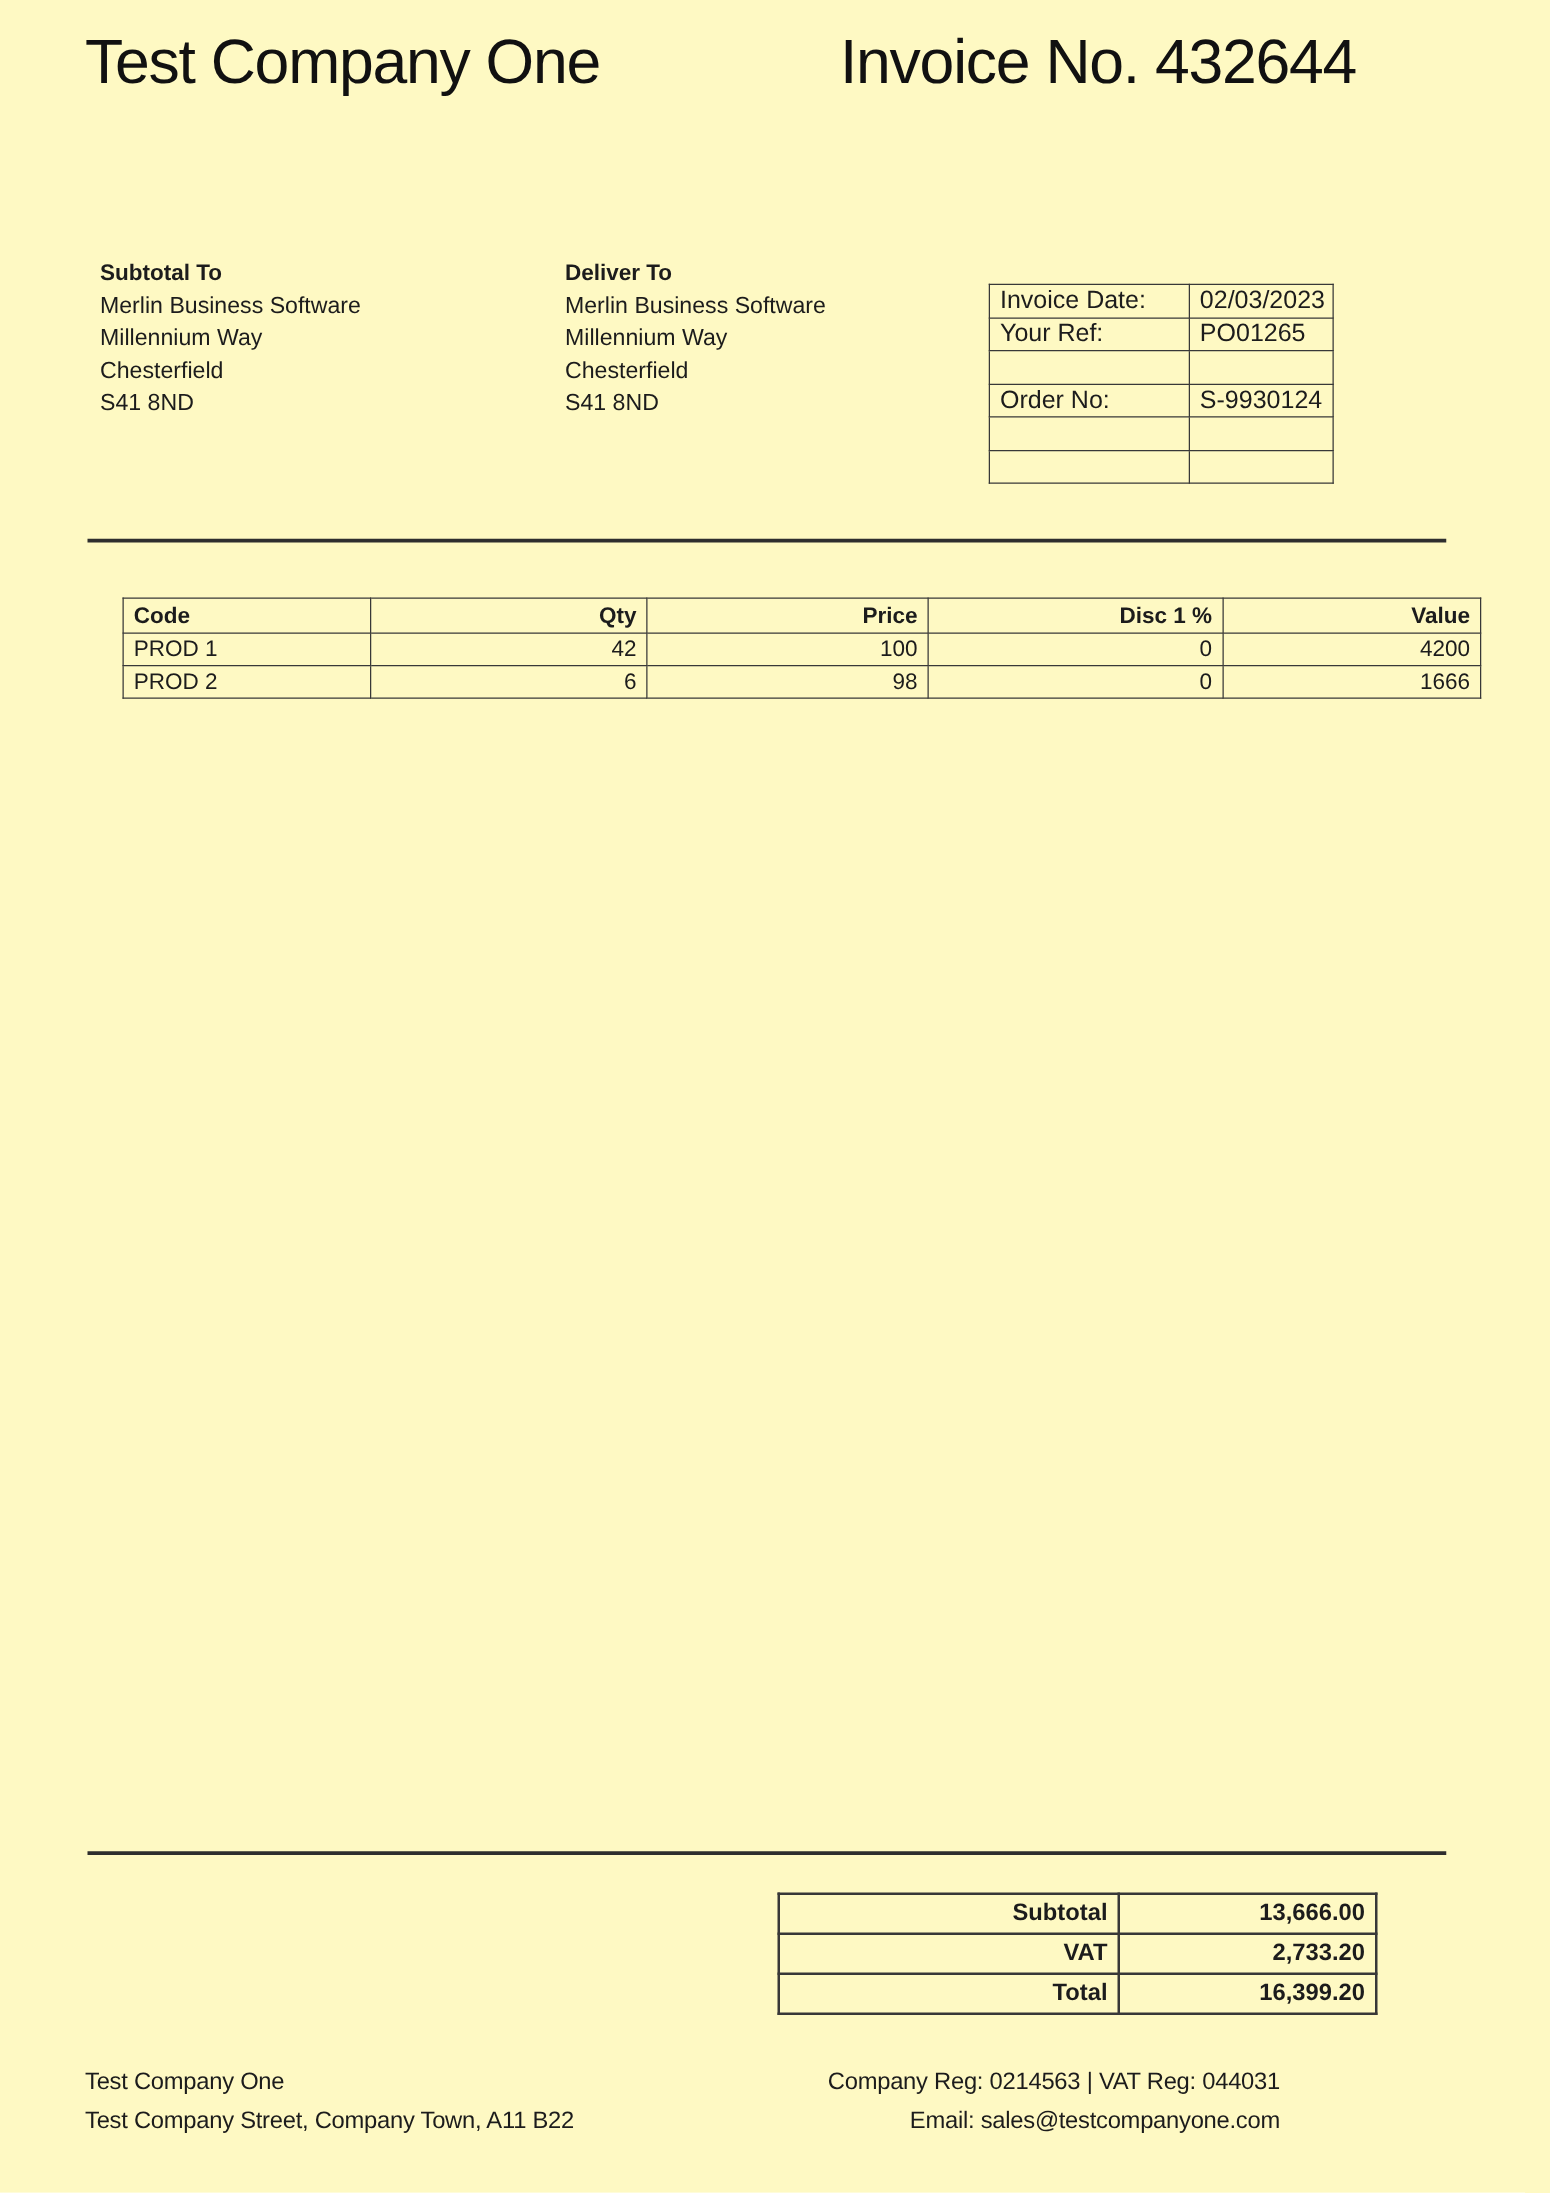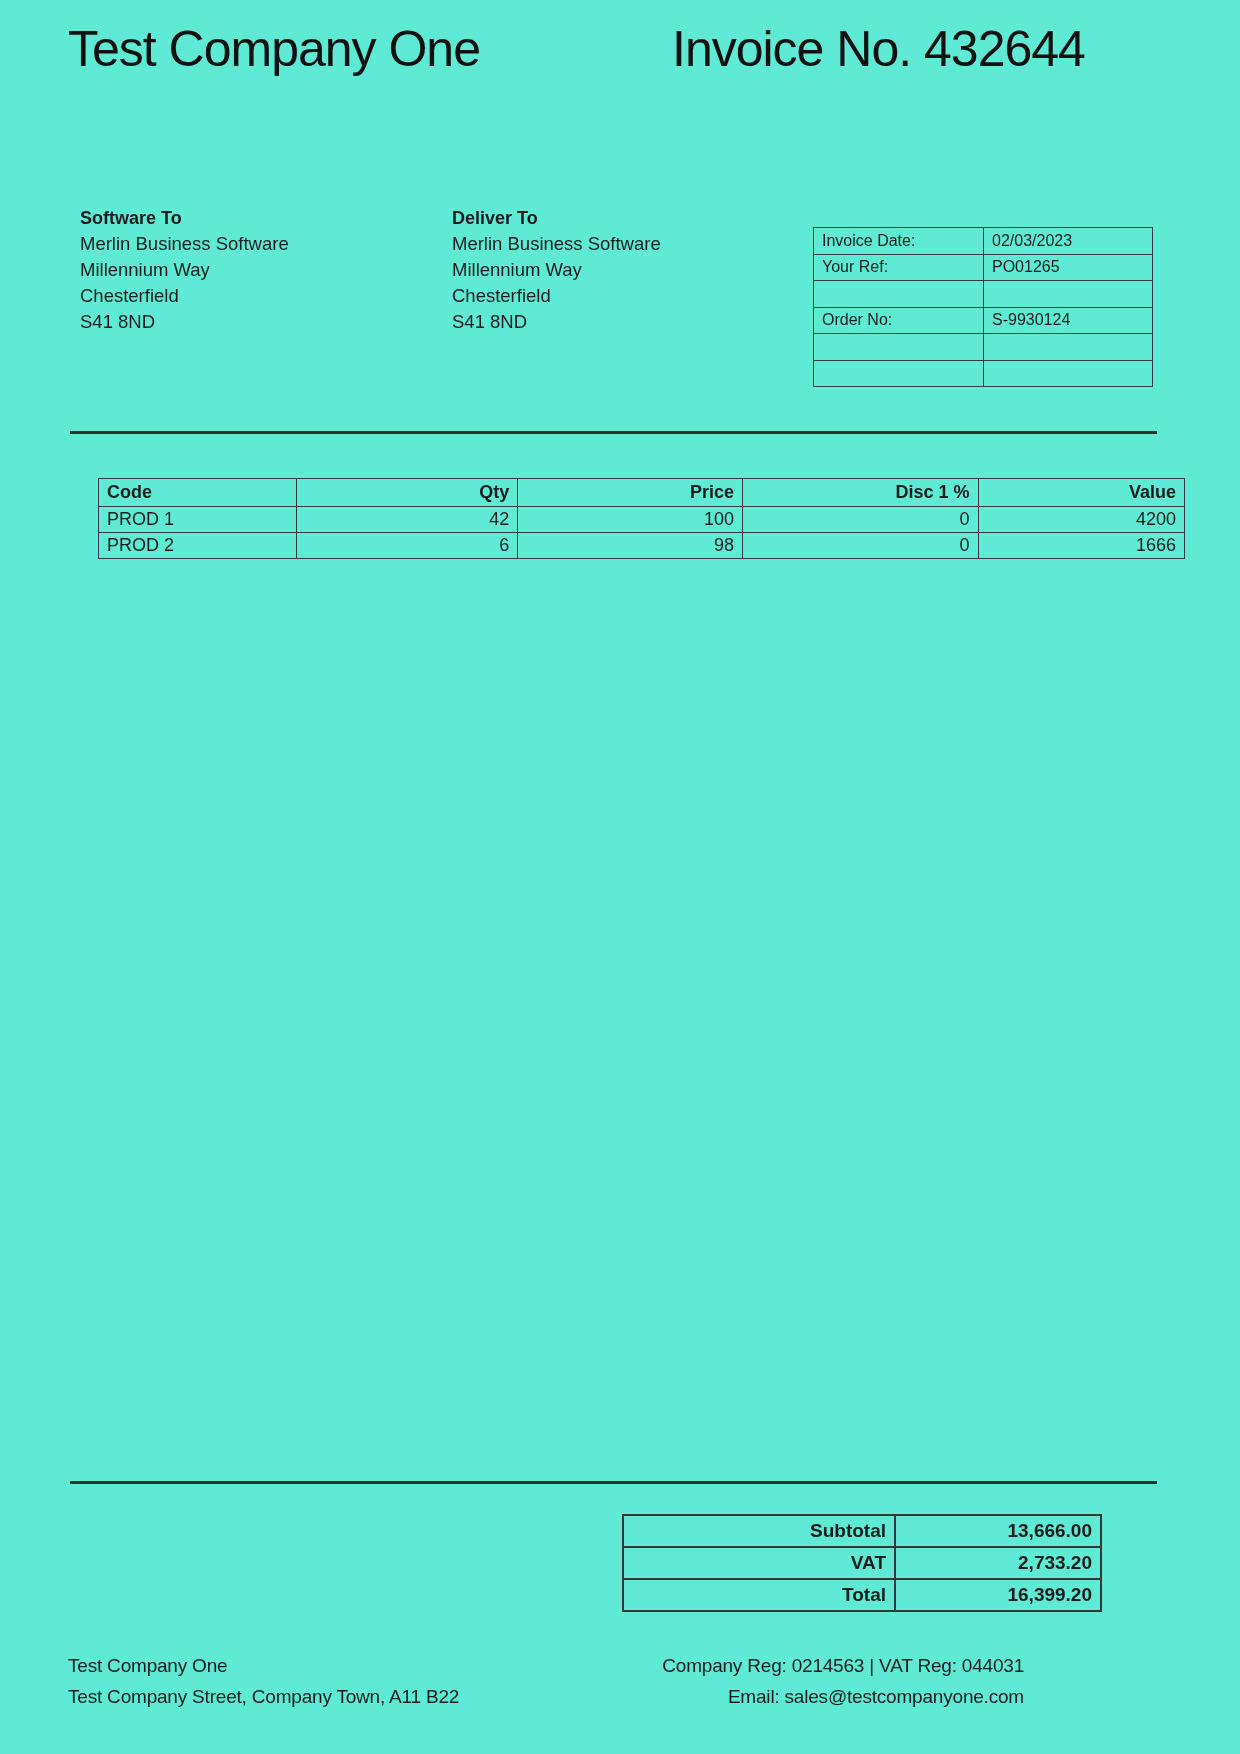--- a/index.html
+++ b/index.html
@@ -4,21 +4,21 @@
 <style>
   * { margin:0; padding:0; box-sizing:border-box; }
   html,body { background:#ffffff; }
   body {
     width:1240px; height:1754px;
     font-family:"Liberation Sans", sans-serif;
     color:#1c1c1c;
     position:relative;
     overflow:hidden;
   }
-  .page { position:absolute; inset:0; background:#5eead4; }
+  .page { position:absolute; inset:0; background:#fef9c3; }
 
   
   .title-row { position:absolute; left:68px; top:20px; width:1089px; height:60px; }
   .company-name {
     font-size:50px; font-weight:300; letter-spacing:-1px; color:#111;
     white-space:nowrap;
   }
   .invoice-no {
     position:absolute; left:604px; top:0;
     font-size:50px; font-weight:300; letter-spacing:-1px; color:#111;
@@ -30,22 +30,22 @@
   }
 
   
   .addr { position:absolute; top:205px; font-size:18.5px; line-height:26px; }
   .addr.invoice-to { left:80px; }
   .addr.deliver-to { left:452px; }
   .addr-label { font-weight:bold; font-size:18px; }
 
   table { border-collapse:collapse; }
   .ref-table {
-    position:absolute; left:813px; top:227px; width:340px;
-    font-size:16px;
+    position:absolute; left:791px; top:227px; width:276px;
+    font-size:20px;
   }
   .ref-table td {
     border:1.8px solid #383838;
     height:26.5px; padding:0 6px 0 8px; vertical-align:middle;
     white-space:nowrap;
   }
   .ref-table td.ref-label { width:170px; }
 
   
   .rule { position:absolute; left:70px; width:1087px; height:3px; background:#2e2e2e; }
@@ -90,21 +90,21 @@
 <body>
 
 <div class="page">
 
   <div class="title-row">
     <span class="company-name">Test Company One</span>
     <span class="invoice-no">Invoice No. 432644</span>
   </div>
 
   <div class="addr invoice-to">
-    <div class="addr-label">Software To</div>
+    <div class="addr-label">Subtotal To</div>
     <div>Merlin Business Software</div>
     <div>Millennium Way</div>
     <div>Chesterfield</div>
     <div>S41 8ND</div>
   </div>
 
   <div class="addr deliver-to">
     <div class="addr-label">Deliver To</div>
     <div>Merlin Business Software</div>
     <div>Millennium Way</div>

